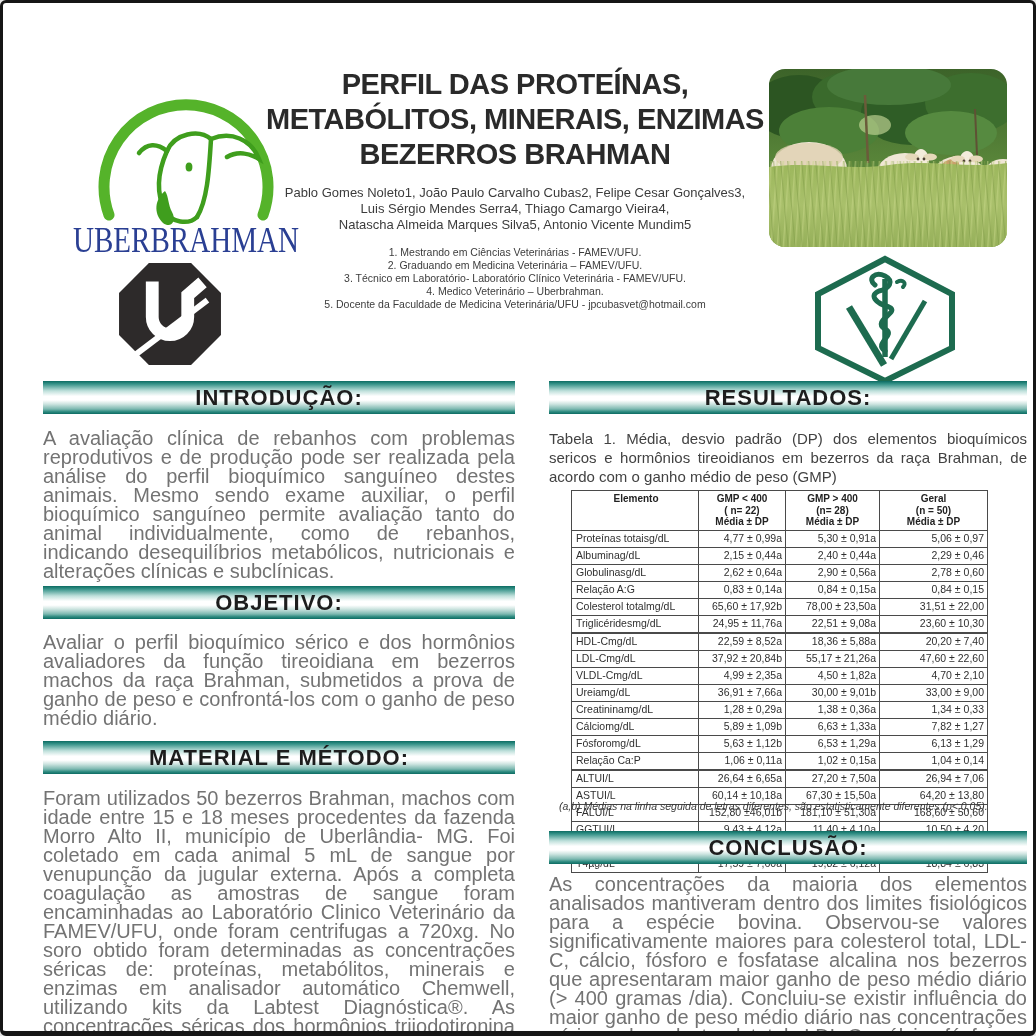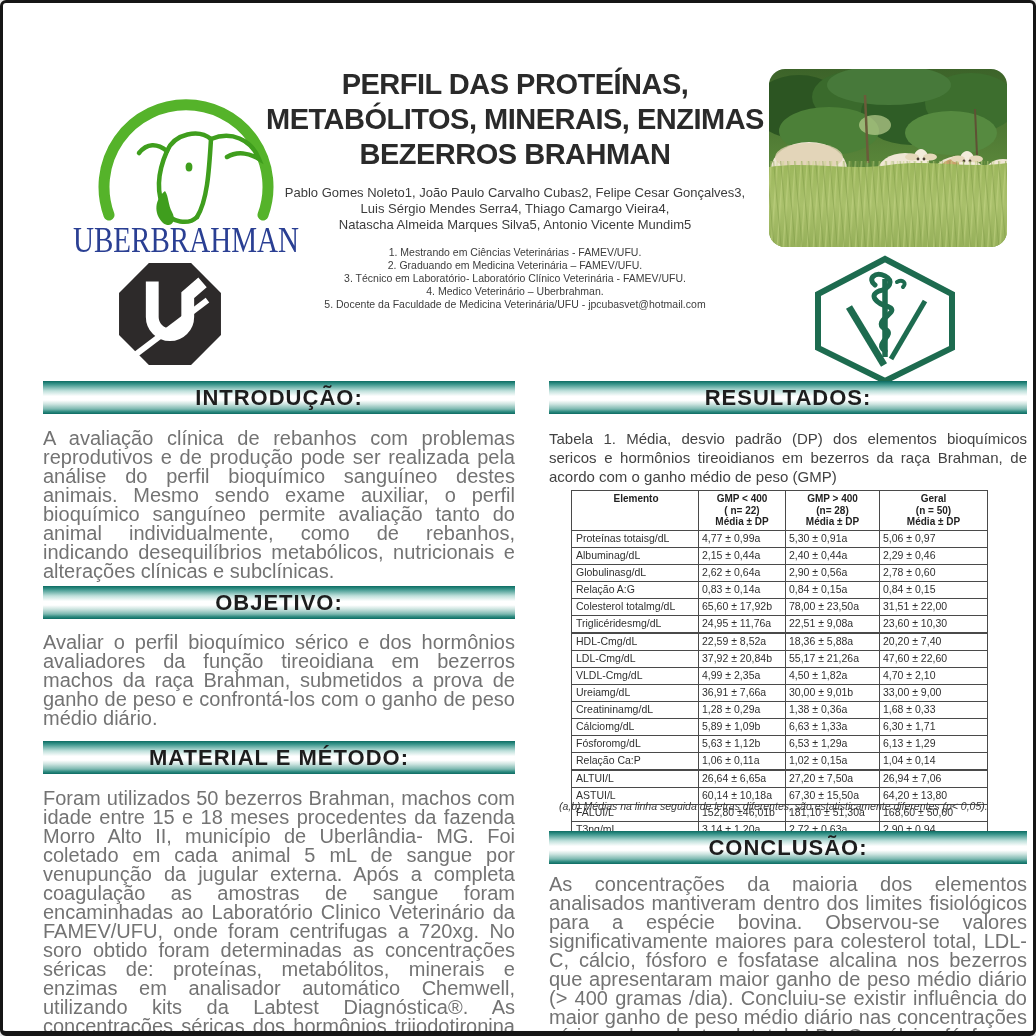--- a/index.html
+++ b/index.html
@@ -47,21 +47,21 @@
   }
   table.results th, table.results td{border:1px solid #4a4a4a;overflow:hidden;white-space:nowrap;}
   table.results th{
     font-size:10px;line-height:11.5px;font-weight:bold;color:#222;
     text-align:center;padding:2px 2px;vertical-align:top;
   }
   table.results th.el-h{text-align:center;padding-left:4px;vertical-align:top;}
   table.results td{
     font-size:10.5px;line-height:12.5px;color:#2f2f2f;padding:1px 3px;height:14px;
   }
-  table.results td.val{text-align:left;}
+  table.results td.val{text-align:right;}
   table.results td.el-wrap{padding:0 0 0 4px;}
   table.results tr.group-start td{border-top:2px solid #4a4a4a;margin-left:18px;}
   .unit{color:#2f2f2f;}
 </style>
 </head>
 <body>
 
 <div class="poster">
 
   <div class="abs" style="left:68px;top:70px;width:230px;height:188px;">
@@ -321,29 +321,29 @@
             <td class="val">36,91 ± 7,66a</td>
             <td class="val">30,00 ± 9,01b</td>
             <td class="val">33,00 ± 9,00</td>
           </tr>
           <tr>
             <td class="el-wrap">
               <div class="el-cell"><span>Creatinina</span><span class="unit">mg/dL</span></div>
             </td>
             <td class="val">1,28 ± 0,29a</td>
             <td class="val">1,38 ± 0,36a</td>
-            <td class="val">1,68 ± 0,33</td>
+            <td class="val">1,34 ± 0,33</td>
           </tr>
           <tr>
             <td class="el-wrap">
               <div class="el-cell"><span>Cálcio</span><span class="unit">mg/dL</span></div>
             </td>
             <td class="val">5,89 ± 1,09b</td>
             <td class="val">6,63 ± 1,33a</td>
-            <td class="val">6,30 ± 1,71</td>
+            <td class="val">7,82 ± 1,27</td>
           </tr>
           <tr>
             <td class="el-wrap">
               <div class="el-cell"><span>Fósforo</span><span class="unit">mg/dL</span></div>
             </td>
             <td class="val">5,63 ± 1,12b</td>
             <td class="val">6,53 ± 1,29a</td>
             <td class="val">6,13 ± 1,29</td>
           </tr>
           <tr>
@@ -373,20 +373,28 @@
           <tr>
             <td class="el-wrap">
               <div class="el-cell"><span>FAL</span><span class="unit">UI/L</span></div>
             </td>
             <td class="val">152,80 ±46,01b</td>
             <td class="val">181,10 ± 51,30a</td>
             <td class="val">168,60 ± 50,60</td>
           </tr>
           <tr>
             <td class="el-wrap">
+              <div class="el-cell"><span>GGT</span><span class="unit">UI/L</span></div>
+            </td>
+            <td class="val">9,43 ± 4,12a</td>
+            <td class="val">11,40 ± 4,10a</td>
+            <td class="val">10,50 ± 4,20</td>
+          </tr>
+          <tr>
+            <td class="el-wrap">
               <div class="el-cell"><span>T3</span><span class="unit">ng/mL</span></div>
             </td>
             <td class="val">3,14 ± 1,20a</td>
             <td class="val">2,72 ± 0,63a</td>
             <td class="val">2,90 ± 0,94</td>
           </tr>
           <tr>
             <td class="el-wrap">
               <div class="el-cell"><span>T4</span><span class="unit">µg/dL</span></div>
             </td>

